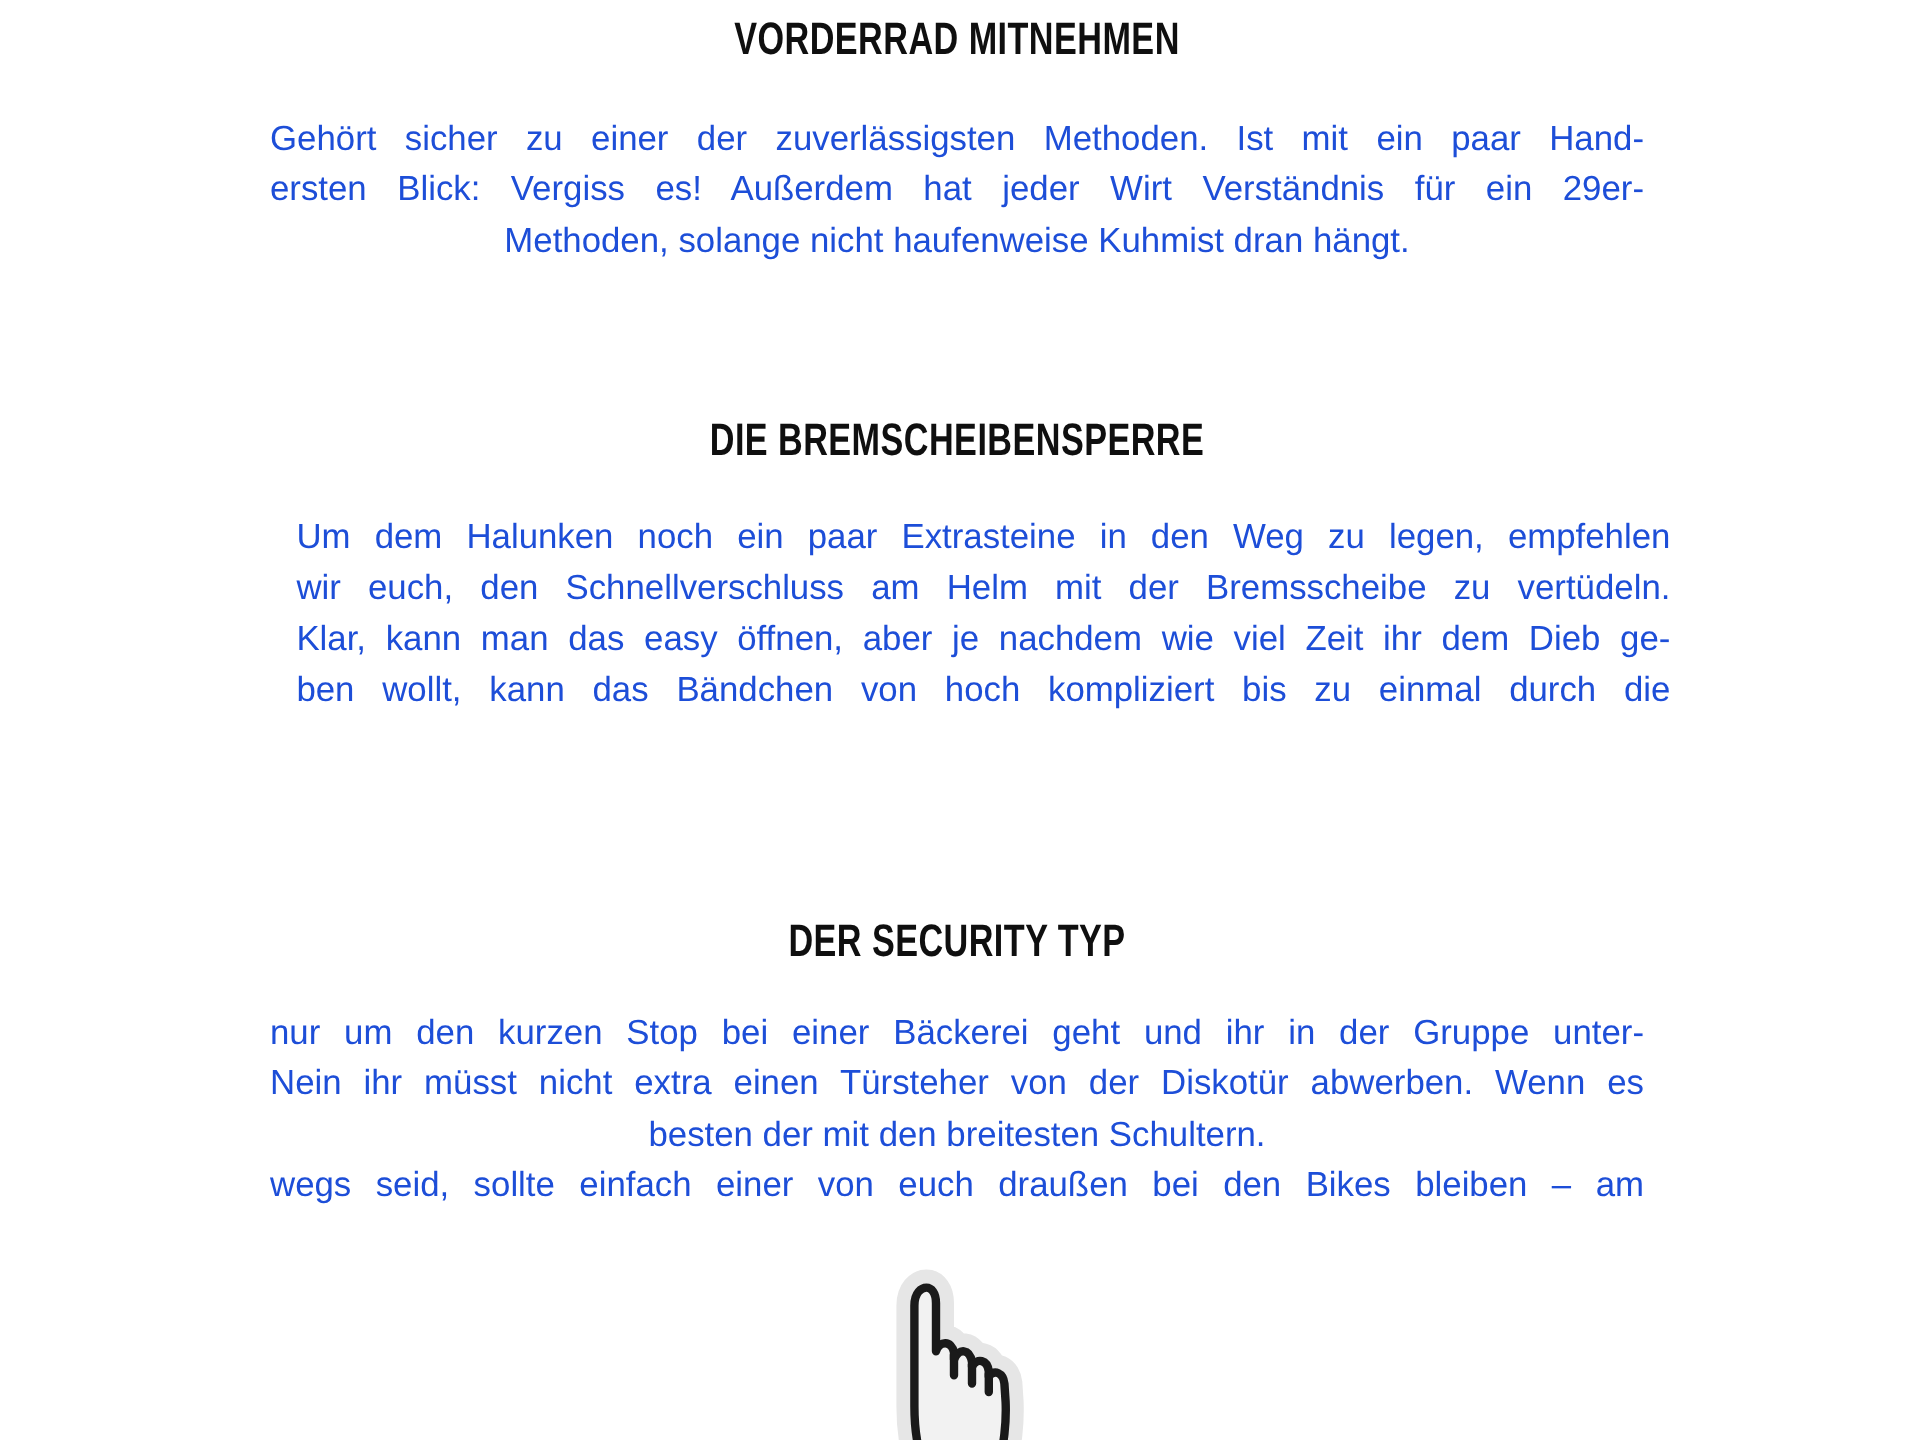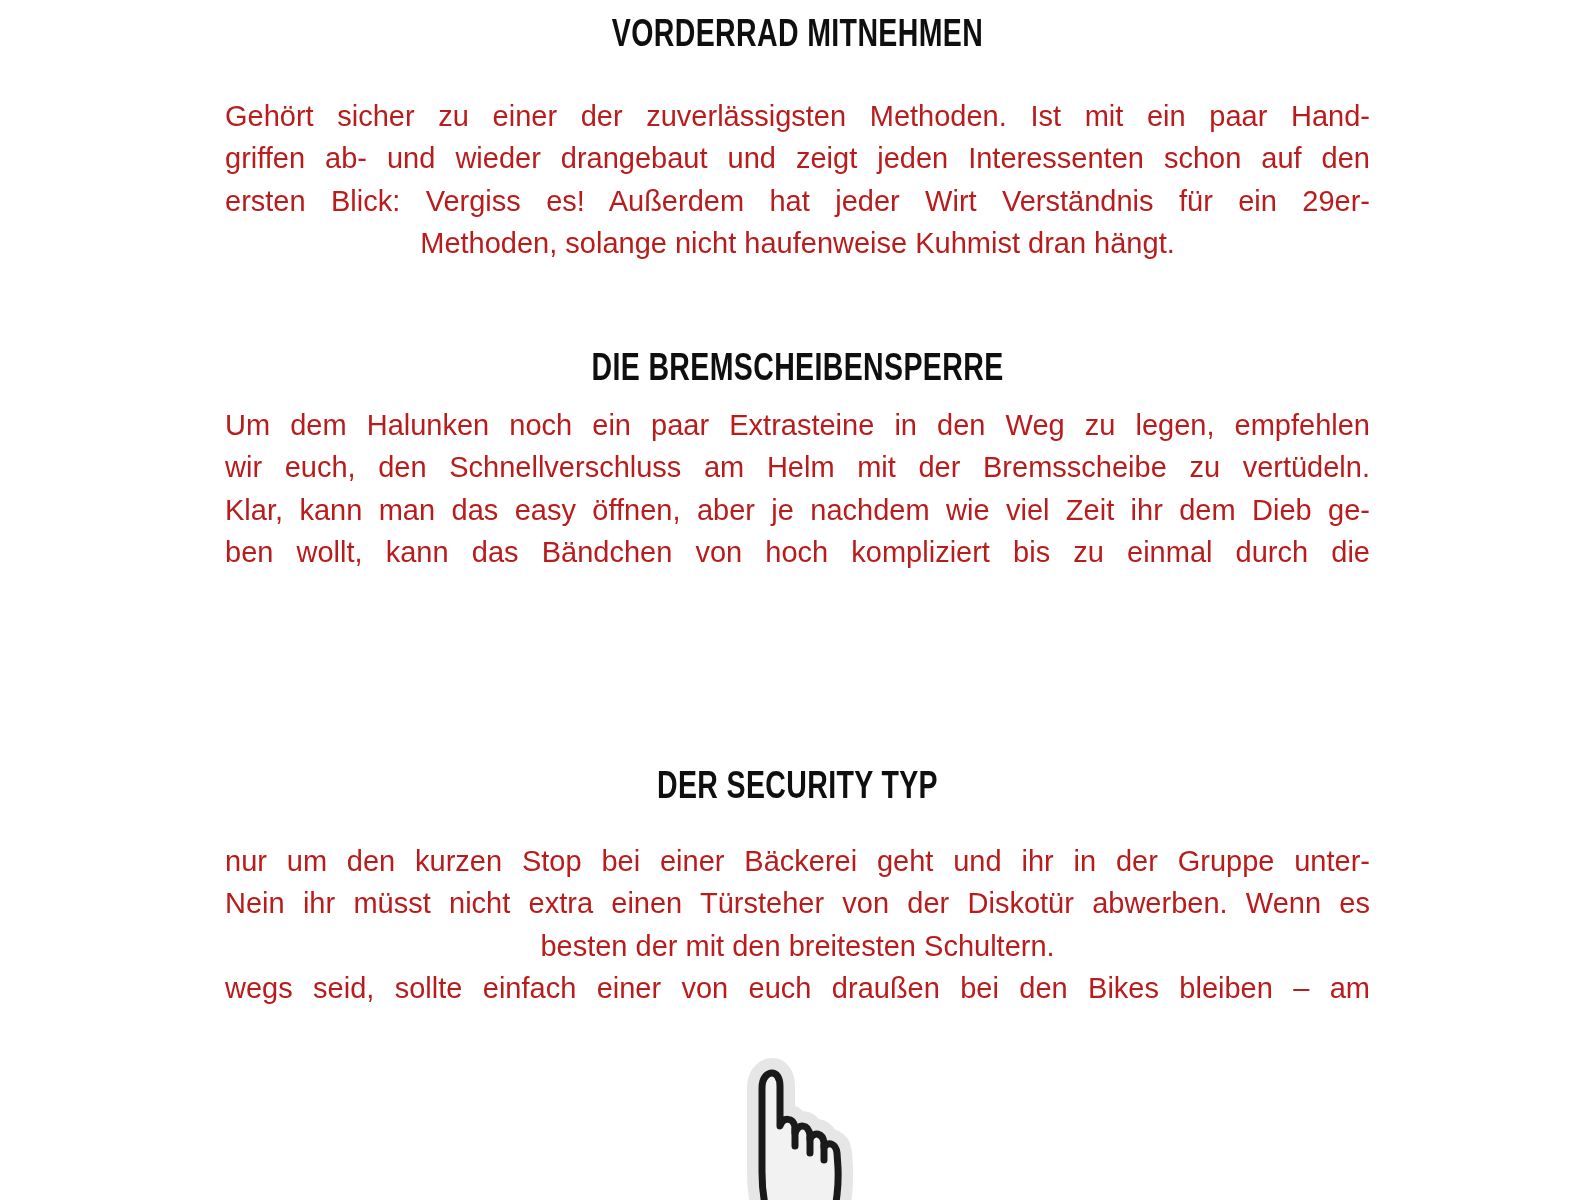--- a/index.html
+++ b/index.html
@@ -33,56 +33,55 @@
     letter-spacing: 0.5px;
     color: #0f0f0f;
     transform: scaleX(0.75);
     transform-origin: 50% 50%;
     white-space: nowrap;
   }
   .para {
     position: absolute;
     left: 225px;
     width: 1145px;
-    color: #b91c1c;
+    color: #1d4ed8;
     font-size: 29px;
     line-height: 42.4px;
   }
   .line {
     text-align: justify;
     text-align-last: justify;
   }
   .line-last {
     text-align-last: center;
   }
   #heading-1 { top: 11px; }
   #para-1    { top: 95px; }
   #heading-2 { top: 345px; }
-  #para-2    { top: 404px; }
+  #para-2    { top: 427px; margin-left: 22px; }
   #heading-3 { top: 763px; }
   #para-3    { top: 840px; }
   .hand-wrap {
     position: absolute;
     left: 738px;
     top: 1056px;
     width: 150px;
     height: 175px;
   }
   .hand-wrap svg { display: block; }
 </style>
 </head>
 <body>
 
 <div class="page">
 
   <h2 class="heading" id="heading-1">VORDERRAD MITNEHMEN</h2>
 
   <div class="para" id="para-1">
       <div class="line">Gehört sicher zu einer der zuverlässigsten Methoden. Ist mit ein paar Hand-</div>
-      <div class="line">griffen ab- und wieder drangebaut und zeigt jeden Interessenten schon auf den</div>
       <div class="line">ersten Blick: Vergiss es! Außerdem hat jeder Wirt Verständnis für ein 29er-</div>
       <div class="line line-last">Methoden, solange nicht haufenweise Kuhmist dran hängt.</div>
     </div>
 
   <h2 class="heading" id="heading-2">DIE BREMSCHEIBENSPERRE</h2>
 
   <div class="para" id="para-2">
       <div class="line">Um dem Halunken noch ein paar Extrasteine in den Weg zu legen, empfehlen</div>
       <div class="line">wir euch, den Schnellverschluss am Helm mit der Bremsscheibe zu vertüdeln.</div>
       <div class="line">Klar, kann man das easy öffnen, aber je nachdem wie viel Zeit ihr dem Dieb ge-</div>

